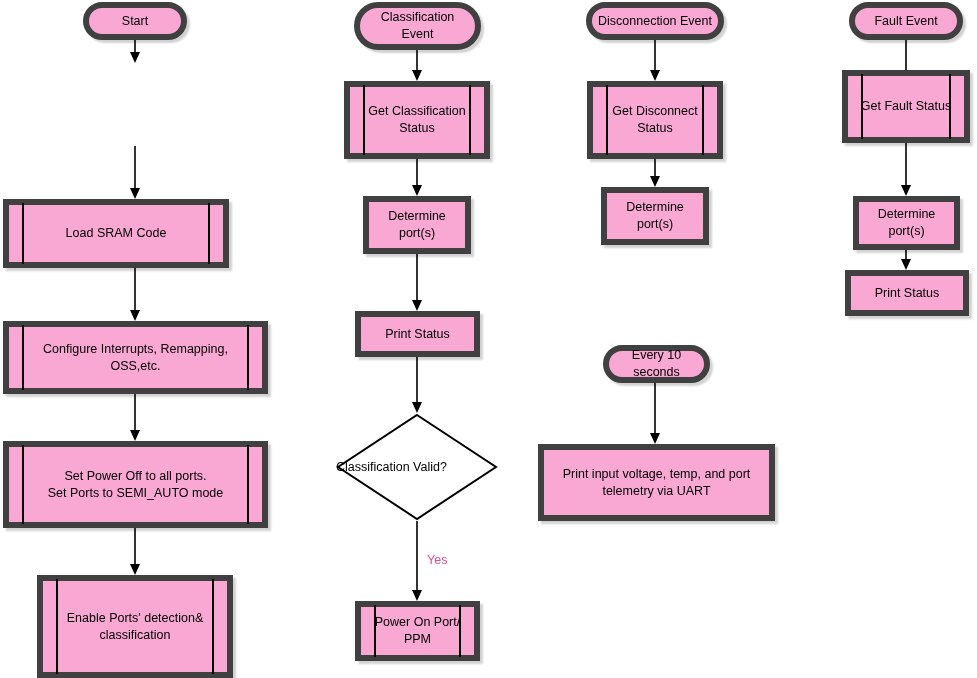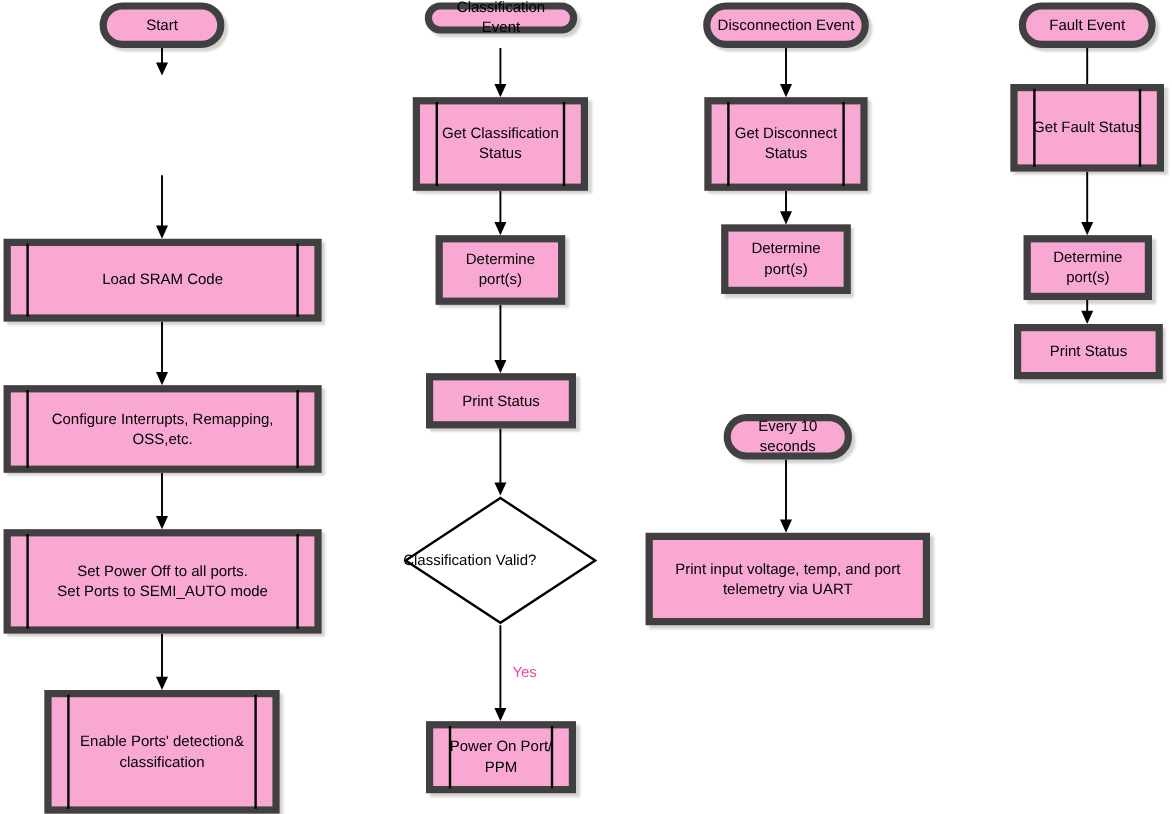--- a/index.html
+++ b/index.html
@@ -140,40 +140,40 @@
     <polygon points="906,196 901,185 911,185"></polygon>
     <line x1="906" y1="250" x2="906" y2="261"></line>
     <polygon points="906,270 901,259 911,259"></polygon>
   </svg>
 
   <div class="node terminator" style="left:83px; top:2px; width:104px; height:38px;">
     <span class="label">Start</span>
   </div>
 
 
-  <div class="node predef" style="left:3px; top:199px; width:265px; height:69px;">
+  <div class="node predef" style="left:3px; top:199px; width:226px; height:69px;">
     <span class="label">Load SRAM Code</span>
   </div>
 
   <div class="node predef" style="left:3px; top:321px; width:265px; height:73px;">
     <span class="label">Configure Interrupts, Remapping,
 OSS,etc.</span>
   </div>
 
   <div class="node predef" style="left:3px; top:441px; width:265px; height:87px;">
     <span class="label">Set Power Off to all ports.
 Set Ports to SEMI_AUTO mode</span>
   </div>
 
   <div class="node predef" style="left:37px; top:575px; width:196px; height:103px;">
     <span class="label">Enable Ports' detection&amp;
 classification</span>
   </div>
 
-  <div class="node terminator" style="left:354px; top:2px; width:127px; height:26px;">
+  <div class="node terminator" style="left:354px; top:2px; width:127px; height:48px;">
     <span class="label">Classification Event</span>
   </div>
 
   <div class="node predef" style="left:344px; top:81px; width:146px; height:78px;">
     <span class="label">Get Classification
 Status</span>
   </div>
 
   <div class="node" style="left:363px; top:196px; width:108px; height:58px;">
     <span class="label">Determine port(s)</span>

